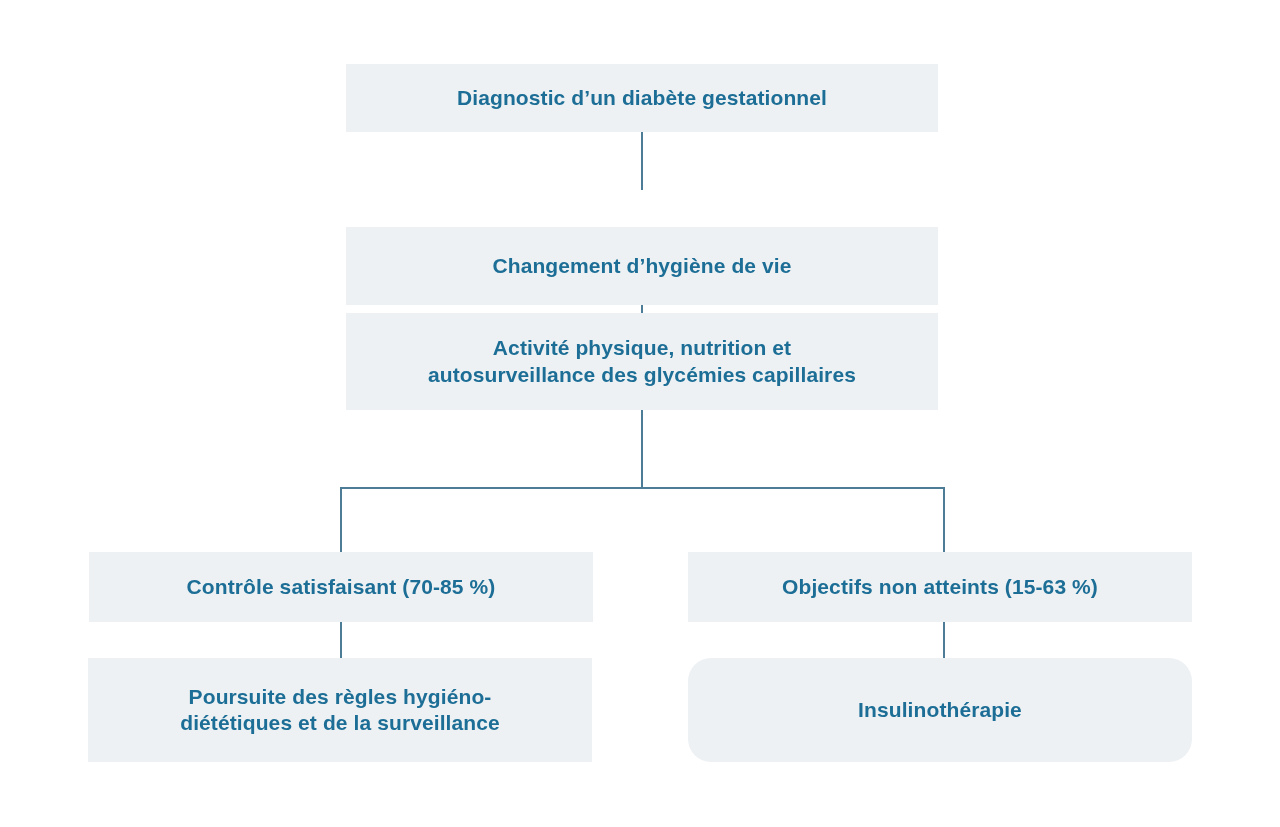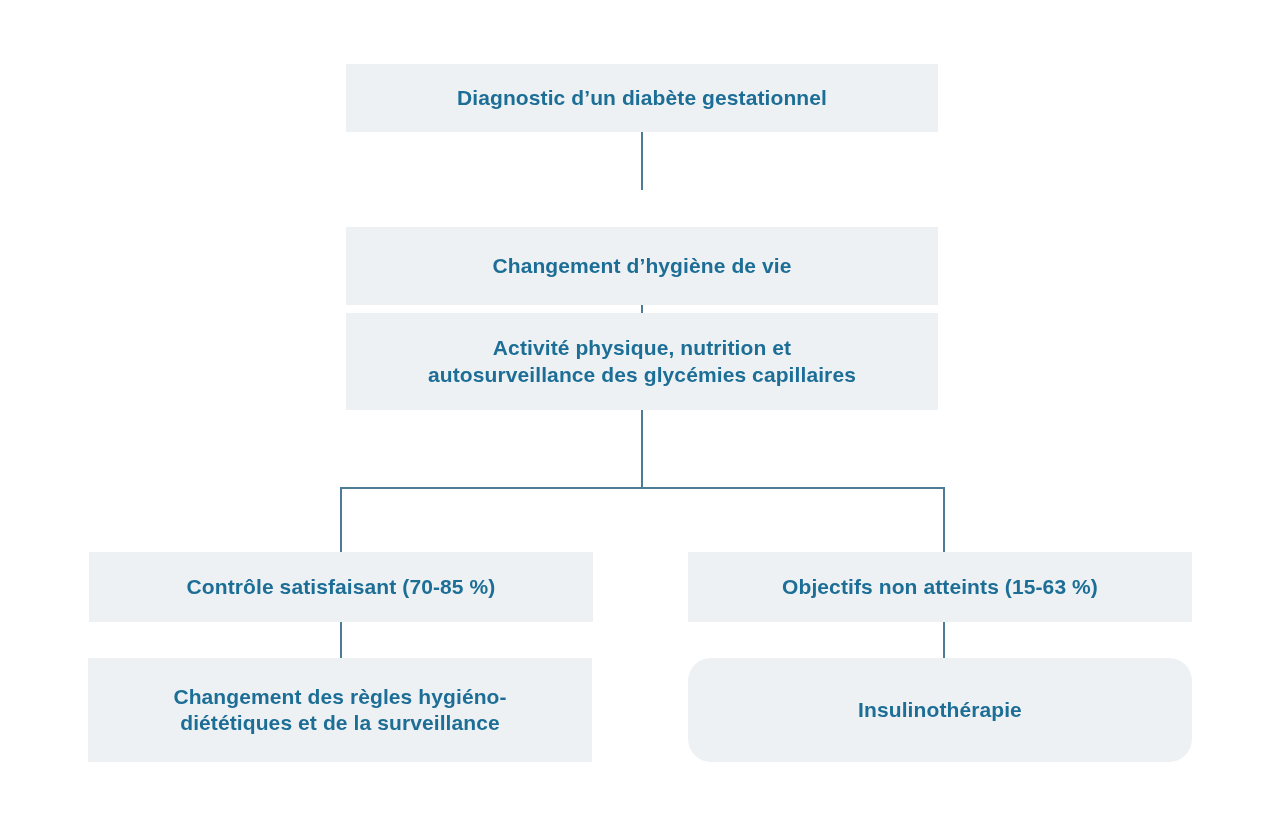--- a/index.html
+++ b/index.html
@@ -96,21 +96,21 @@
   <div class="node" id="node-controle">
     <span>Contrôle satisfaisant (70-85 %)</span>
   </div>
 
   <div class="node" id="node-objectifs">
     <span>Objectifs non atteints (15-63 %)</span>
   </div>
 
   <div class="node" id="node-poursuite">
     <div>
-      <span>Changement des règles hygiéno-</span>
+      <span>Poursuite des règles hygiéno-</span>
       <span>diététiques et de la surveillance</span>
     </div>
   </div>
 
   <div class="node" id="node-insuline">
     <span>Insulinothérapie</span>
   </div>
 
 </div>
 

